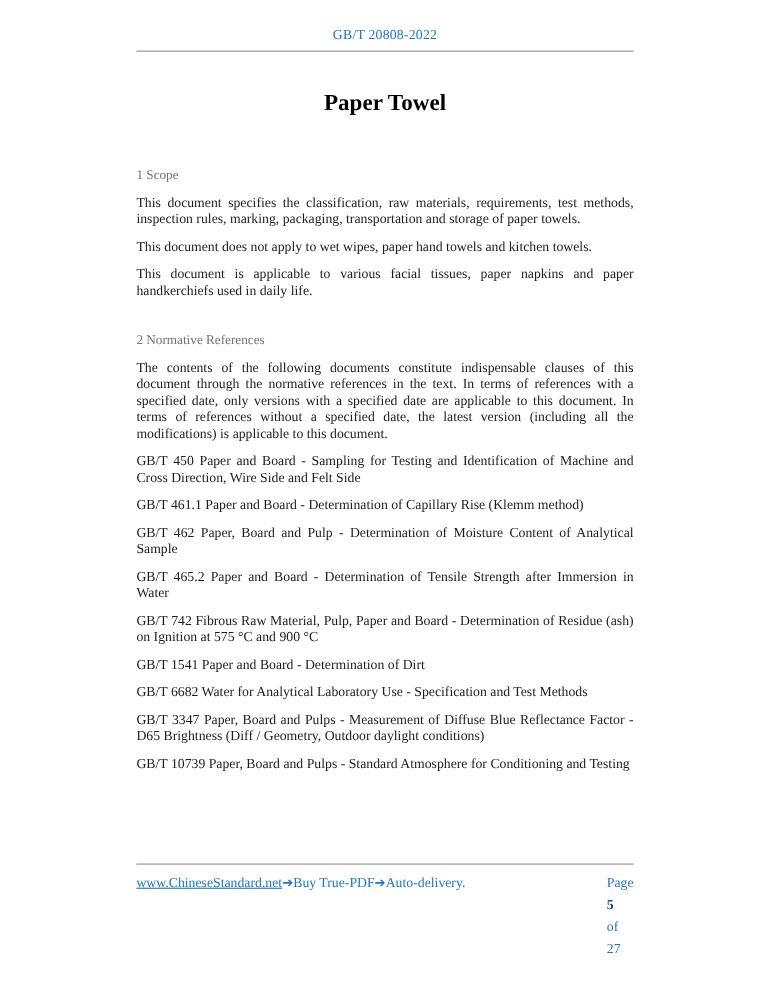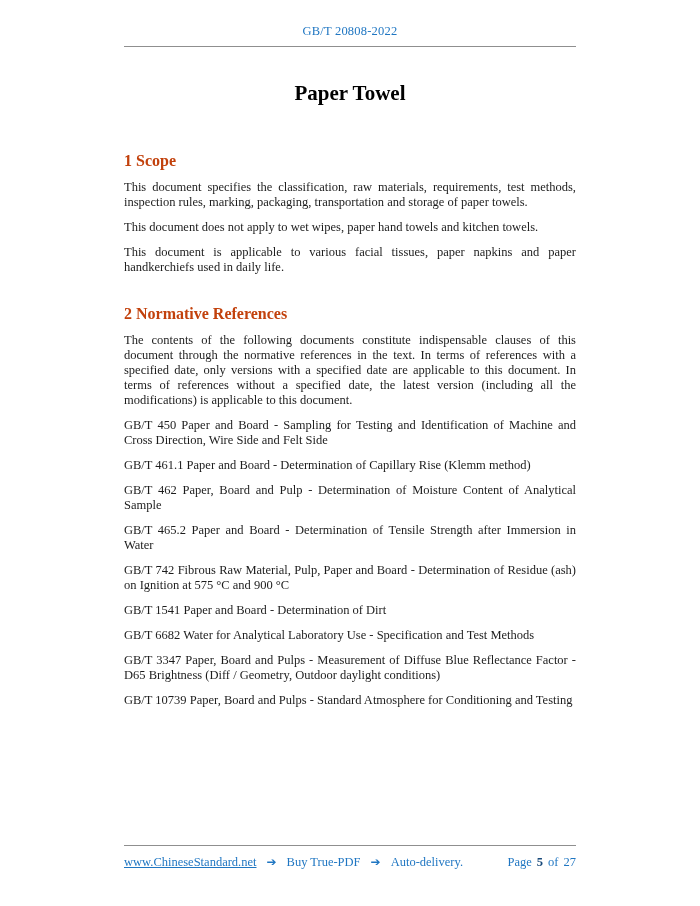--- a/index.html
+++ b/index.html
@@ -36,23 +36,23 @@
   .doc-title {
     margin-top: 34px;
     text-align: center;
     font-size: 21px;
     font-weight: bold;
     color: #000000;
   }
 
   
   .section-heading {
-    font-size: 16px;
-    font-weight: bold;
-    color: #c2410c;
+    font-size: 12px;
+    font-weight: normal;
+    color: #737373;
     margin: 30px 0 10px 0;
   }
   .section.first .section-heading { margin-top: 46px; }
 
   .para {
     font-size: 12.5px;
     line-height: 15px;
     margin-top: 10px;
     text-align: justify;
     color: #1c1c1c;
@@ -66,28 +66,28 @@
     bottom: 30px;
   }
   .footer .rule { margin-top: 0; margin-bottom: 9px; }
   .footer-row {
     display: flex;
     justify-content: space-between;
     align-items: baseline;
     font-size: 12.5px;
     color: #1f76c2;
   }
-  .footer-left { display: flex; align-items: flex-end; gap: 10px; }
+  .footer-left { display: flex; align-items: flex-end; gap: 0; }
   .footer-link {
     color: #1f76c2;
     text-decoration: underline;
     cursor: pointer;
   }
   .arrow { color: #1f76c2; font-size: 12px; }
-  .footer-right { display: flex; align-items: baseline; gap: 5px; }
+  .footer-right { display: flex; align-items: baseline; gap: 5px; flex-direction: column; }
   .page-number { font-weight: bold; color: #17497a; }
 </style>
 </head>
 <body>
 
 <div class="page">
   <div class="inner">
 
     <div class="doc-header">
       <div class="header-text">GB/T 20808-2022</div>

